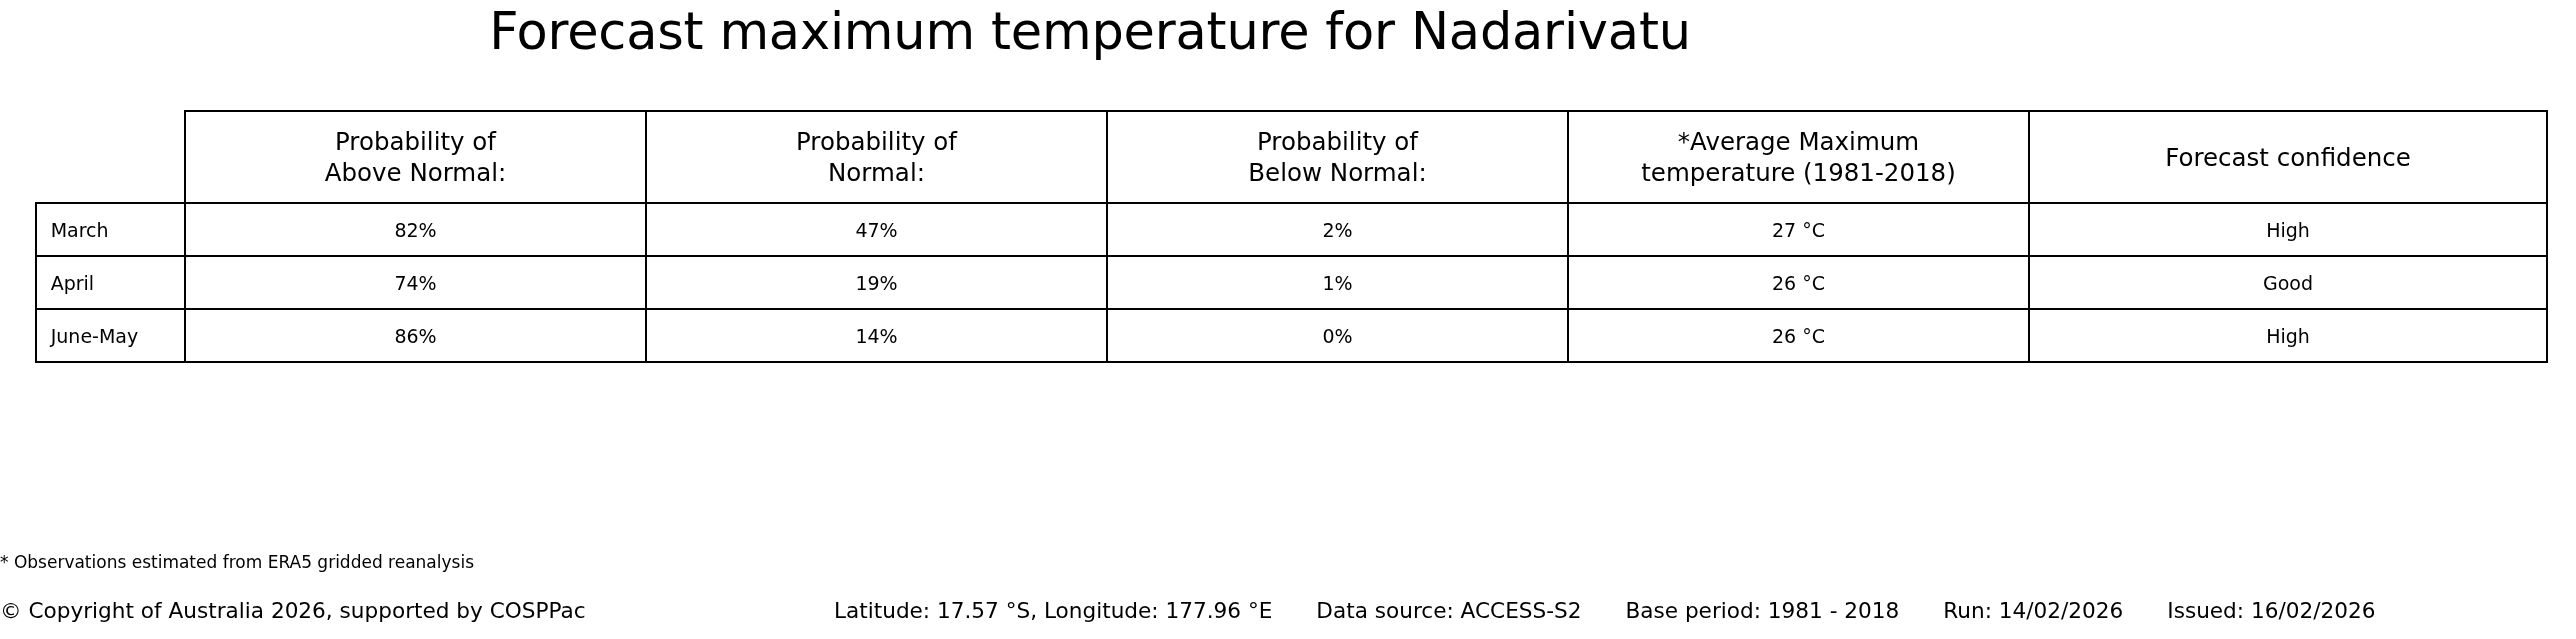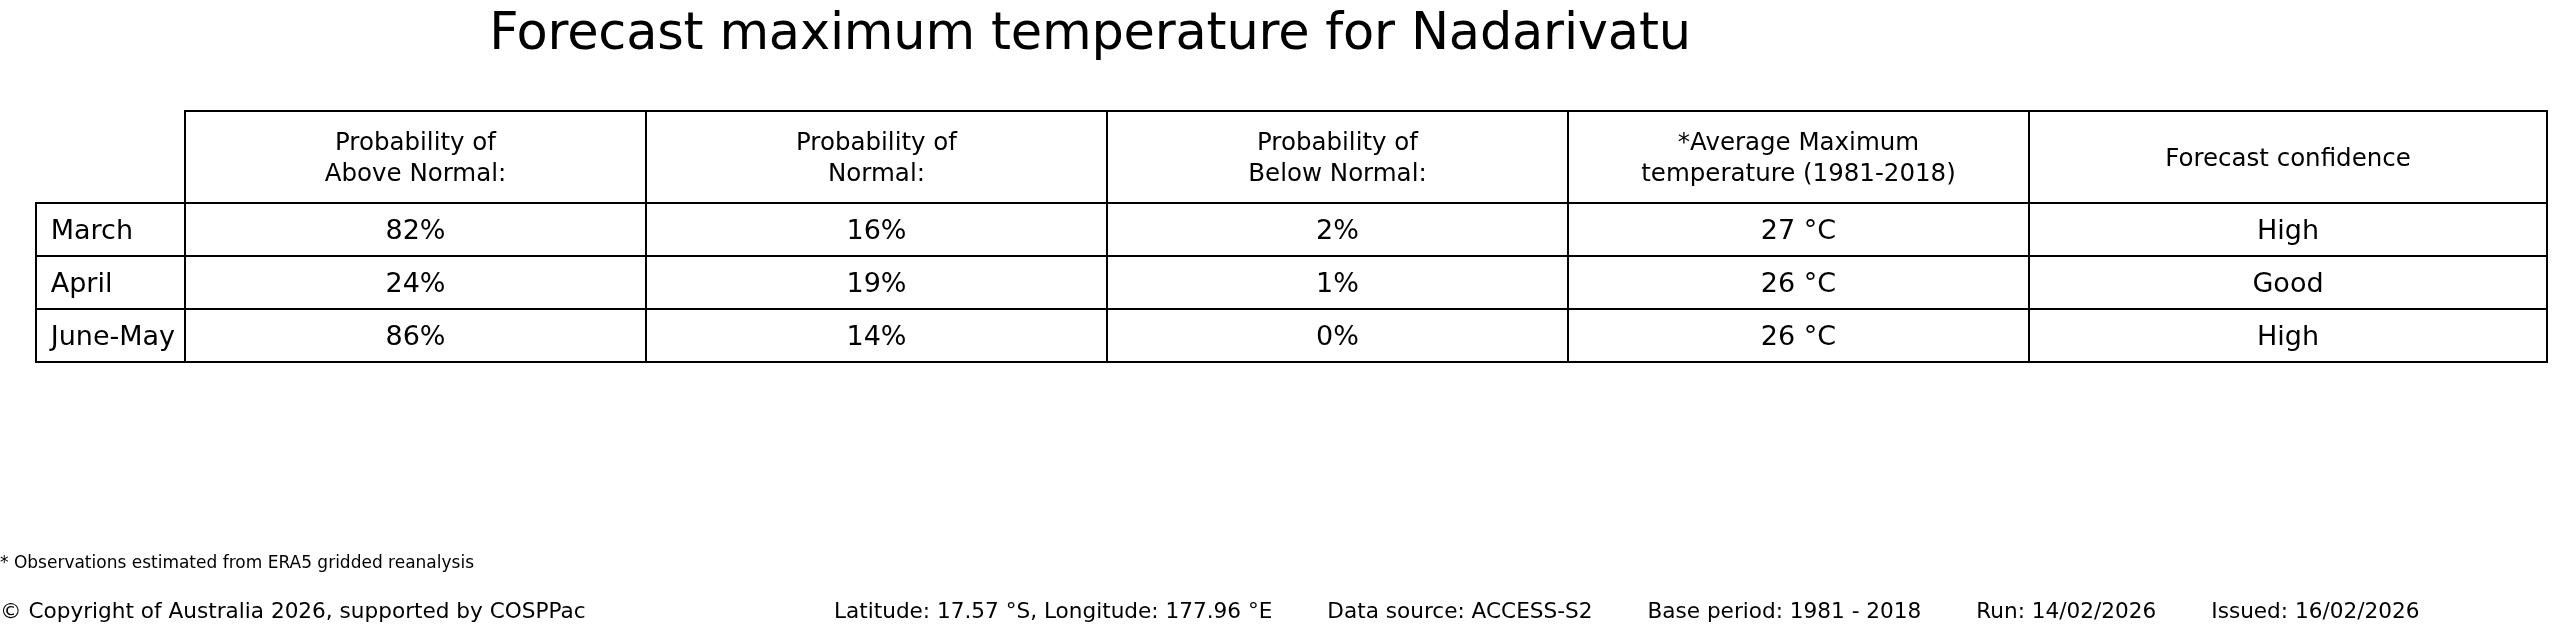--- a/index.html
+++ b/index.html
@@ -50,21 +50,21 @@
     border: none;
     background: transparent;
   }
   thead th {
     height: 90px;
     line-height: 31px;
     font-size: 24.5px;
   }
   tbody td {
     height: 51px;
-    font-size: 27px;
+    font-size: 19px;
   }
   tbody td.row-label {
     text-align: left;
     padding-left: 13.7px;
   }
   col.c0 { width: 149px; }
   col.c1 { width: 461px; }
   col.c2 { width: 461px; }
   col.c3 { width: 461px; }
   col.c4 { width: 461px; }
@@ -92,21 +92,21 @@
     top: 0px;
     white-space: nowrap;
   }
   .meta {
     position: absolute;
     left: 834px;
     top: 0px;
     width: 1736px;
     display: flex;
     justify-content: flex-start;
-    gap: 55px;
+    gap: 44px;
     white-space: nowrap;
   }
   .meta span { display: inline-block; }
 </style>
 </head>
 <body>
 
 <div class="page-title">Forecast maximum temperature for Nadarivatu</div>
 
 <div class="table-wrap">
@@ -140,28 +140,28 @@
         </th>
         <th>
           <div>Forecast confidence</div>
         </th>
       </tr>
     </thead>
     <tbody>
       <tr>
         <td class="row-label">March</td>
         <td>82%</td>
-        <td>16%</td>
+        <td>47%</td>
         <td>2%</td>
         <td>27 °C</td>
         <td>High</td>
       </tr>
       <tr>
         <td class="row-label">April</td>
-        <td>24%</td>
+        <td>74%</td>
         <td>19%</td>
         <td>1%</td>
         <td>26 °C</td>
         <td>Good</td>
       </tr>
       <tr>
         <td class="row-label">June-May</td>
         <td>86%</td>
         <td>14%</td>
         <td>0%</td>

